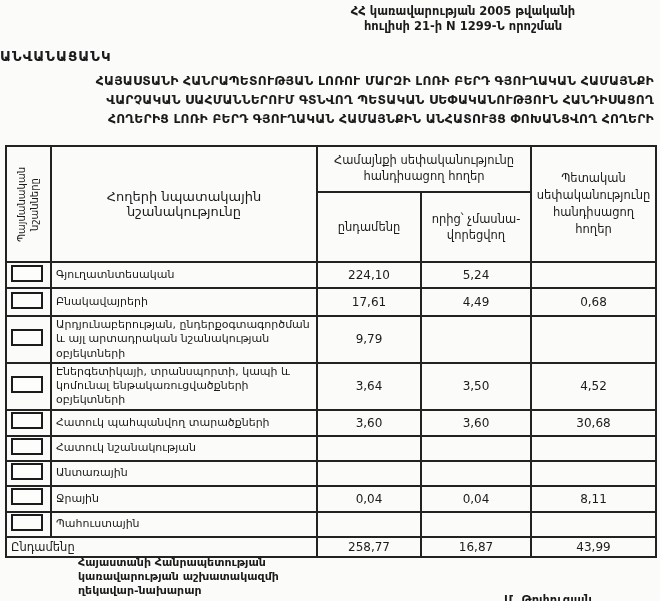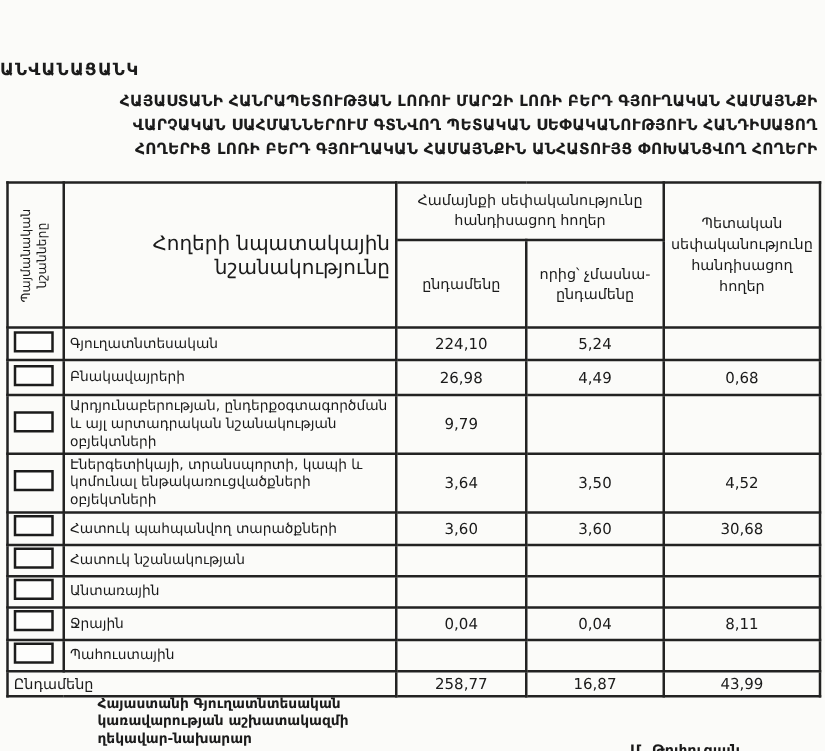--- a/index.html
+++ b/index.html
@@ -35,21 +35,21 @@
   }
   table.land th,table.land td{
     border:2px solid #222;
     padding:1px 4px;
     vertical-align:middle;
     overflow:hidden;
   }
   th{font-weight:normal;}
   .h-group{font-size:11.5px;text-align:center;height:42px;line-height:1.35;}
   .h-sub{font-size:11.5px;text-align:center;height:66px;white-space:pre-line;line-height:1.4;}
-  .h-purpose{font-size:16px;text-align:right;}
+  .h-purpose{font-size:13px;text-align:center;}
   .h-state{font-size:11.5px;text-align:center;white-space:pre-line;line-height:1.5;}
   .h-sym{padding:0;}
   .vert-wrap{display:flex;align-items:center;justify-content:center;height:108px;}
   .vert{
     transform:rotate(-90deg);
     width:96px;text-align:center;
     font-size:10px;line-height:1.25;
   }
 
   .c-sym{text-align:left;padding:2px 0 2px 4px;}
@@ -71,20 +71,22 @@
     position:absolute;left:504px;top:593px;
     font-weight:bold;font-size:11.5px;
   }
 </style>
 </head>
 <body>
 
 <div class="page">
 
   <div class="appendix">
+    <div>ՀՀ կառավարության 2005 թվականի</div>
+    <div>հուլիսի 21-ի N 1299-Ն որոշման</div>
   </div>
 
   <div class="doc-title">ԱՆՎԱՆԱՑԱՆԿ</div>
   <div class="doc-subtitle">ՀԱՅԱՍՏԱՆԻ ՀԱՆՐԱՊԵՏՈՒԹՅԱՆ ԼՈՌՈՒ ՄԱՐԶԻ ԼՈՌԻ ԲԵՐԴ ԳՅՈՒՂԱԿԱՆ ՀԱՄԱՅՆՔԻ
 ՎԱՐՉԱԿԱՆ ՍԱՀՄԱՆՆԵՐՈՒՄ ԳՏՆՎՈՂ ՊԵՏԱԿԱՆ ՍԵՓԱԿԱՆՈՒԹՅՈՒՆ ՀԱՆԴԻՍԱՑՈՂ
 ՀՈՂԵՐԻՑ ԼՈՌԻ ԲԵՐԴ ԳՅՈՒՂԱԿԱՆ ՀԱՄԱՅՆՔԻՆ ԱՆՀԱՏՈՒՅՑ ՓՈԽԱՆՑՎՈՂ ՀՈՂԵՐԻ</div>
 
   <table class="land">
     <colgroup>
       <col style="width:45px">
@@ -102,34 +104,34 @@
         </th>
         <th class="h-purpose" rowspan="2">Հողերի նպատակային նշանակությունը</th>
         <th class="h-group" colspan="2">Համայնքի սեփականությունը հանդիսացող հողեր</th>
         <th class="h-state" rowspan="2">Պետական
 սեփականությունը
 հանդիսացող հողեր</th>
       </tr>
       <tr>
         <th class="h-sub">ընդամենը</th>
         <th class="h-sub">որից՝ չմասնա-
-ընդամենը</th>
+վորեցվող</th>
       </tr>
 
       <tr style="height:26px">
         <td class="c-sym"><span class="sym-box"></span></td>
         <td class="c-label">Գյուղատնտեսական</td>
         <td class="c-val">224,10</td>
         <td class="c-val">5,24</td>
         <td class="c-val"></td>
       </tr>
       <tr style="height:28px">
         <td class="c-sym"><span class="sym-box"></span></td>
         <td class="c-label">Բնակավայրերի</td>
-        <td class="c-val">26,98</td>
+        <td class="c-val">17,61</td>
         <td class="c-val">4,49</td>
         <td class="c-val">0,68</td>
       </tr>
       <tr style="height:44px">
         <td class="c-sym"><span class="sym-box"></span></td>
         <td class="c-label">Արդյունաբերության, ընդերքօգտագործման և այլ արտադրական նշանակության օբյեկտների</td>
         <td class="c-val">9,79</td>
         <td class="c-val"></td>
         <td class="c-val"></td>
       </tr>
@@ -177,18 +179,18 @@
       </tr>
       <tr style="height:20px">
         <td class="total-label" colspan="2">Ընդամենը</td>
         <td class="c-val">258,77</td>
         <td class="c-val">16,87</td>
         <td class="c-val">43,99</td>
       </tr>
     </tbody>
   </table>
 
-  <div class="signatory">Հայաստանի Գյուղատնտեսական
+  <div class="signatory">Հայաստանի Հանրապետության
 կառավարության աշխատակազմի
 ղեկավար-նախարար</div>
   <div class="signature">Մ. Թոփուզյան</div>
 
 </div>
 
 </body></html>

